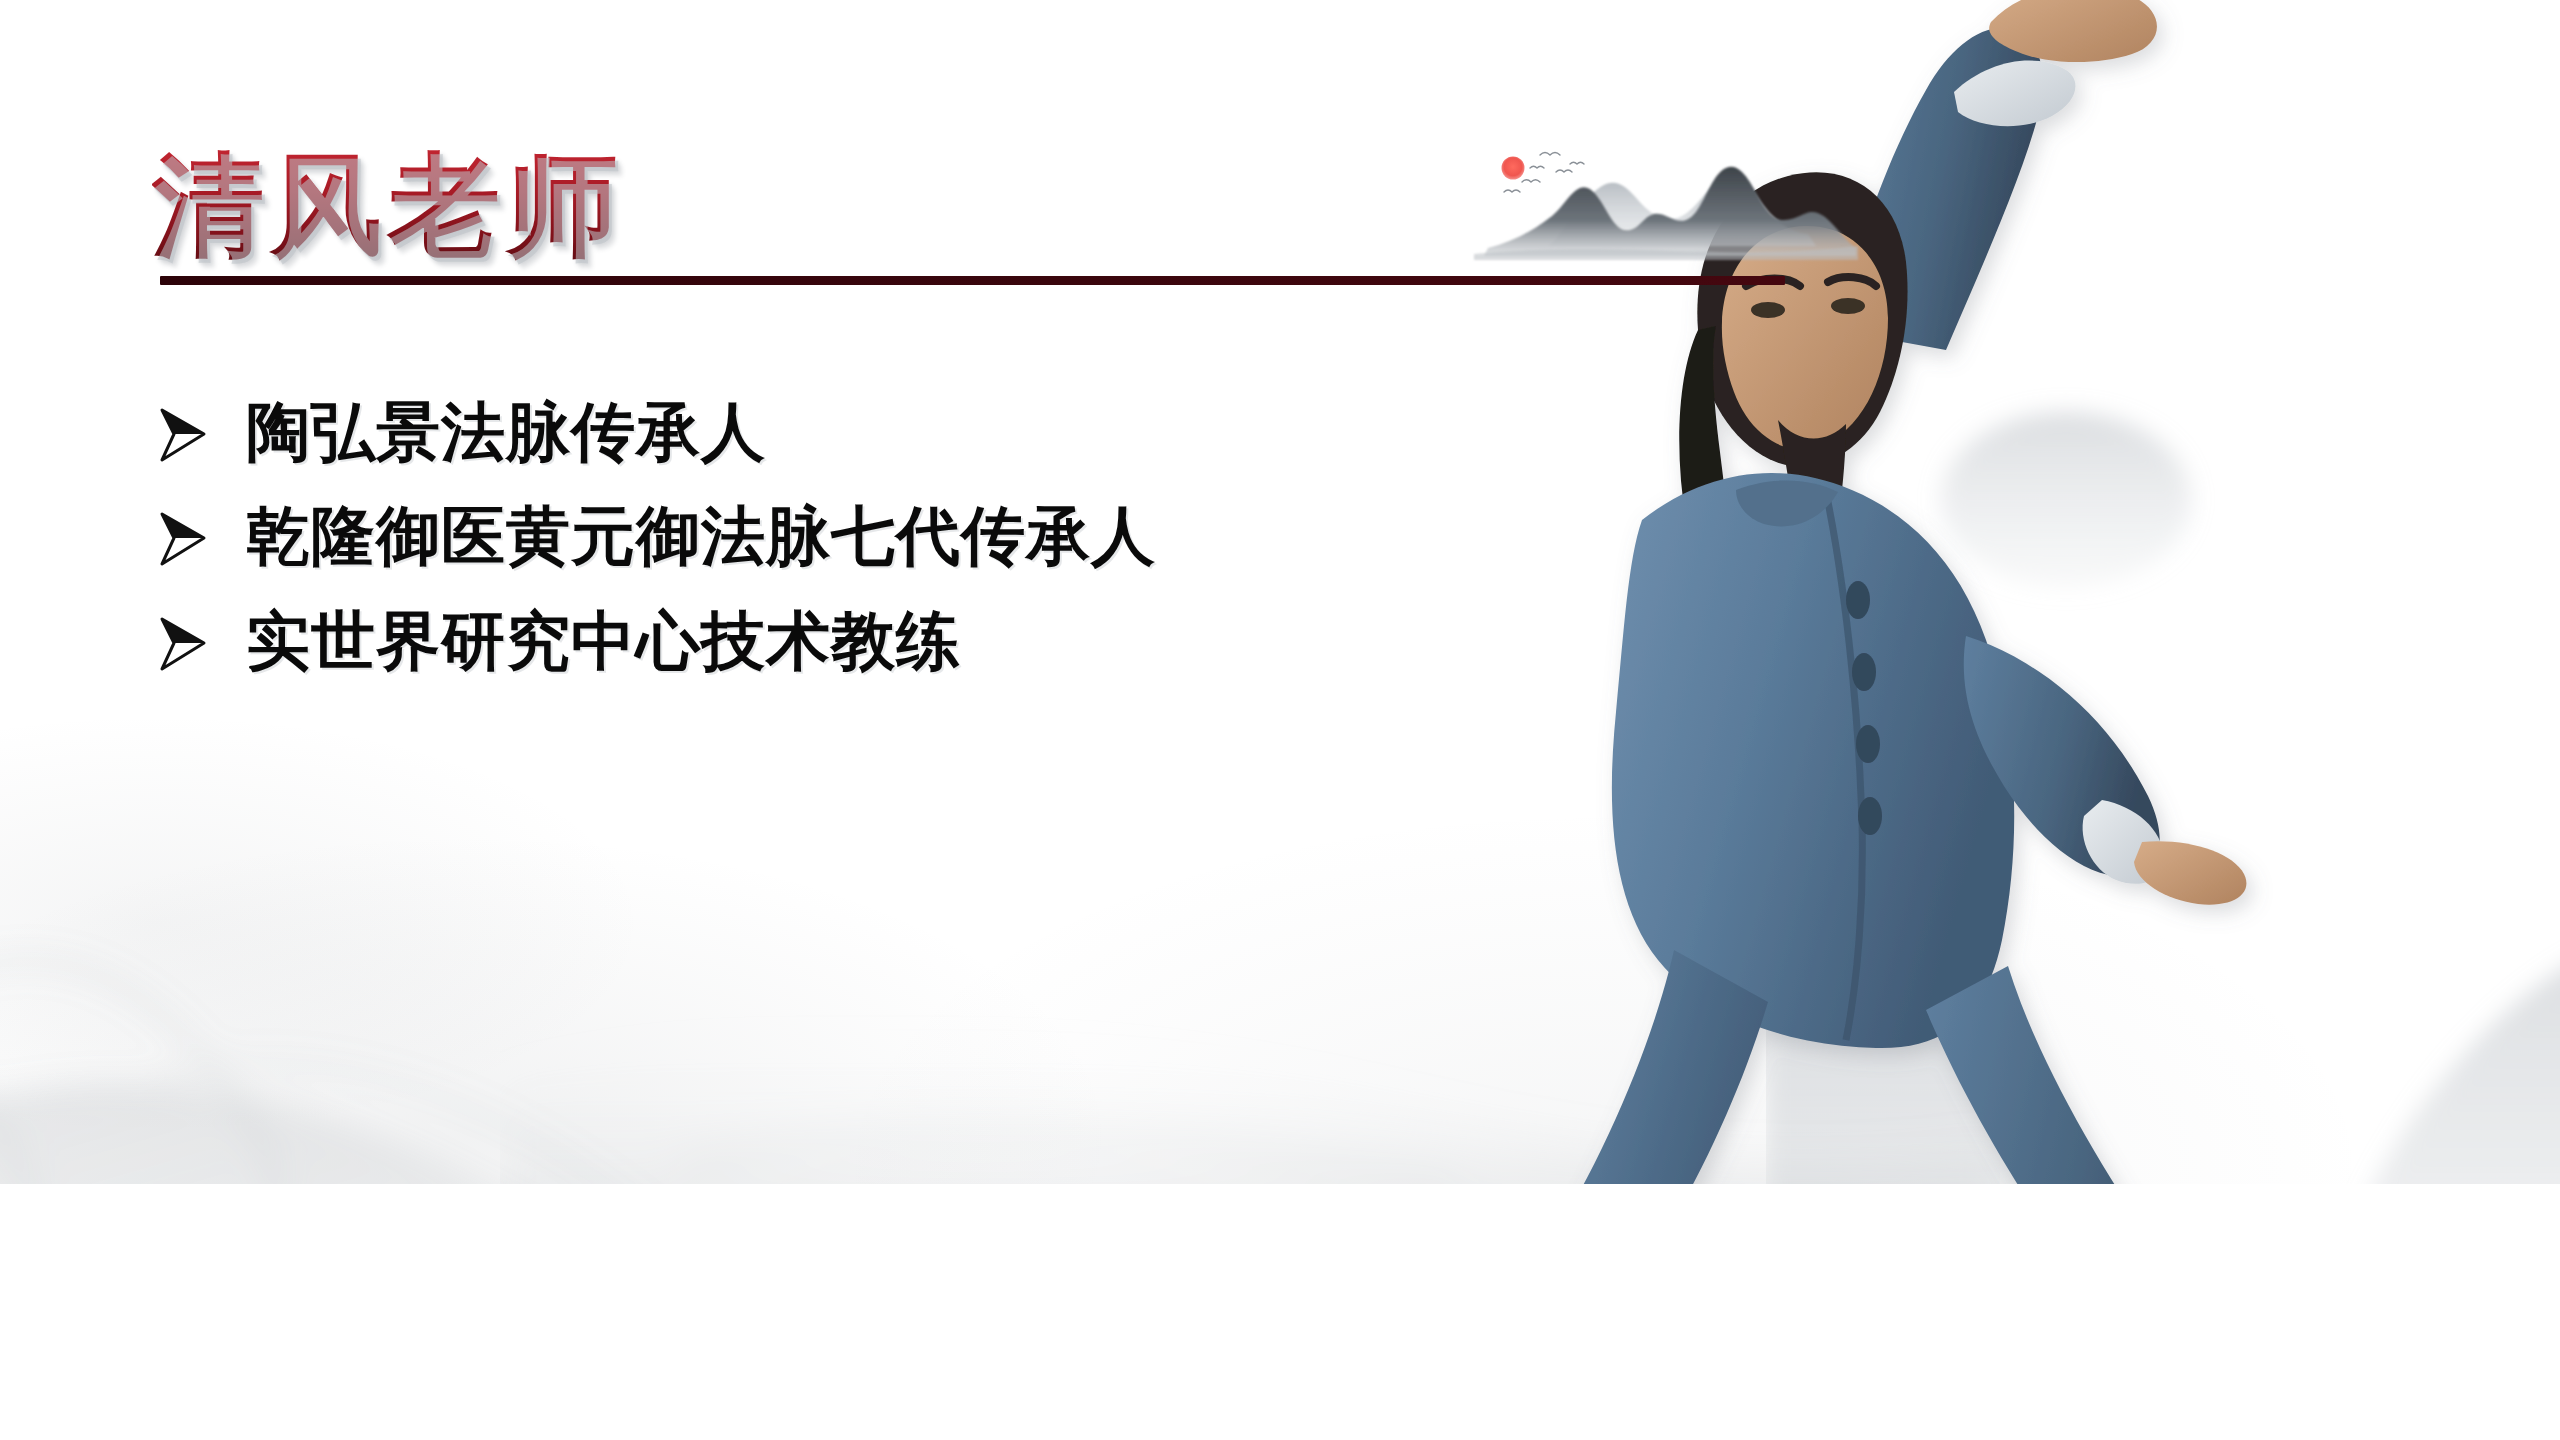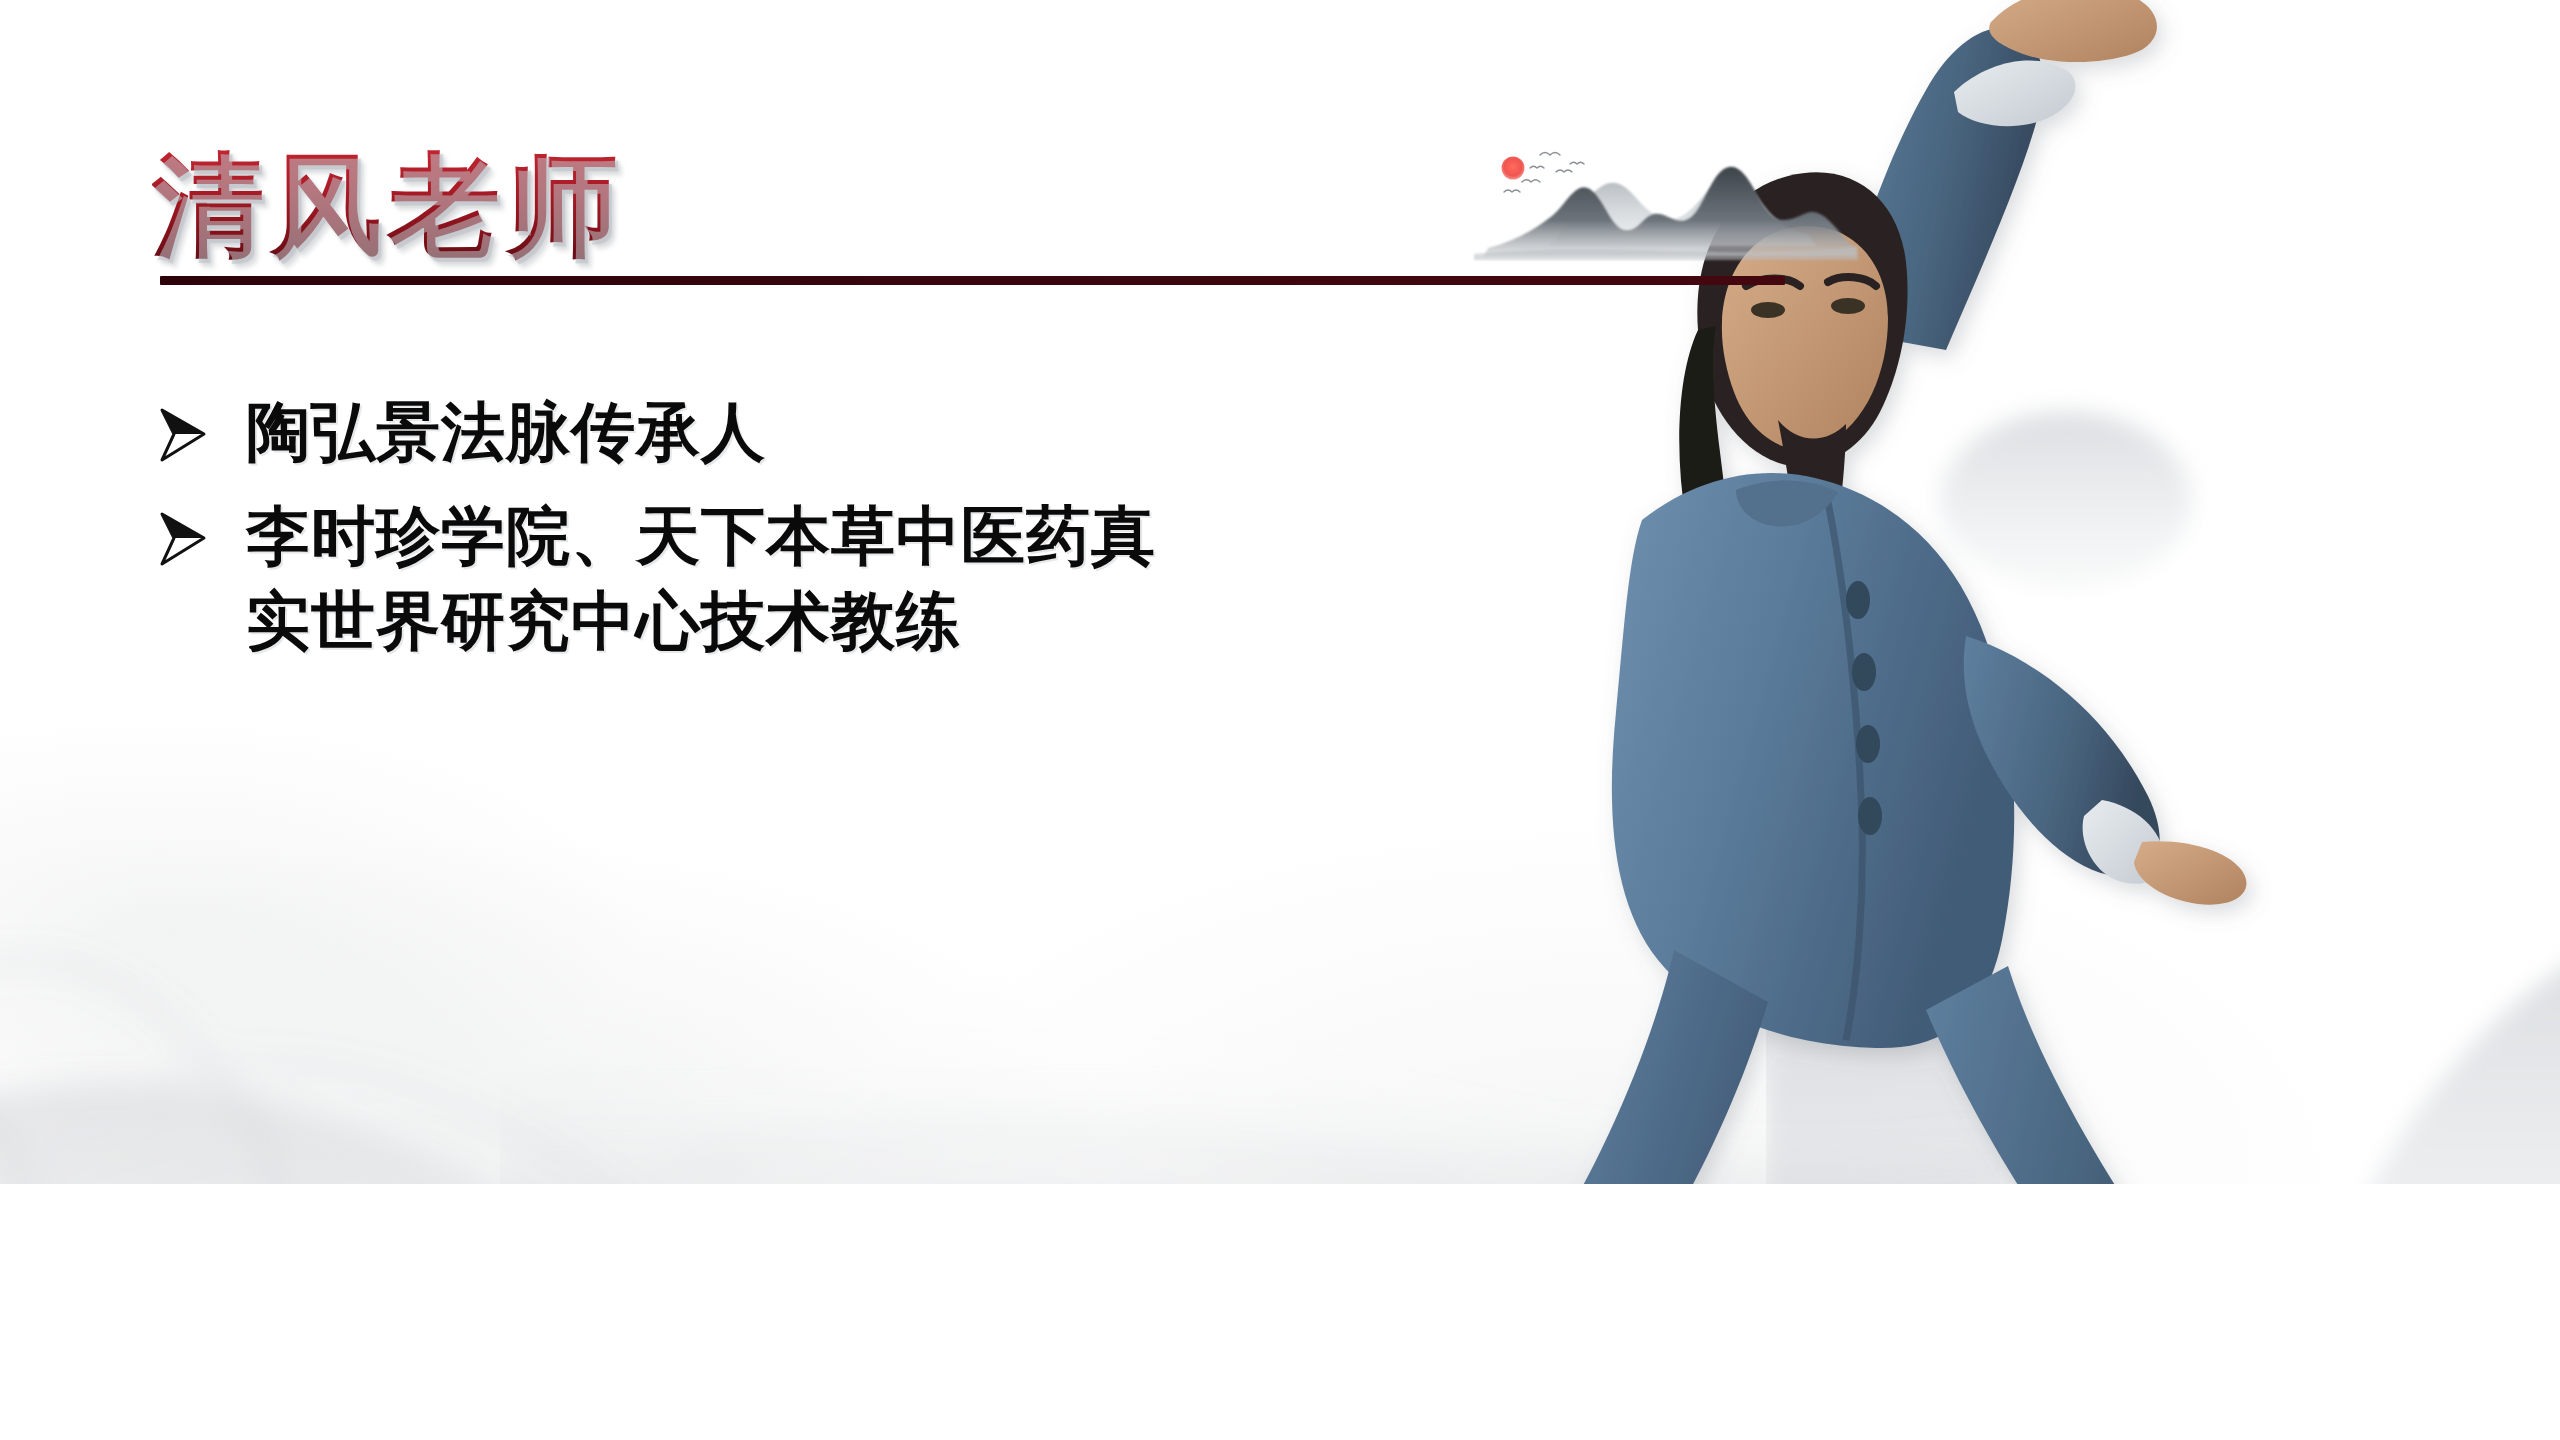--- a/index.html
+++ b/index.html
@@ -340,30 +340,40 @@
         <svg width="54" height="58" viewBox="0 0 54 58">
           <path d="M 6 4 L 48 28 L 6 54 L 18 28 Z" fill="#ffffff" stroke="#111111" stroke-width="3" stroke-linejoin="round"></path>
           <path d="M 6 4 L 48 28 L 18 28 Z" fill="#111111"></path>
         </svg>
       </div>
       <div class="bullet-body">
         <div class="bullet-text">陶弘景法脉传承人</div>
       </div>
     </div>
 
-
     <div class="bullet-row">
       <div class="bullet-marker">
         <svg width="54" height="58" viewBox="0 0 54 58">
           <path d="M 6 4 L 48 28 L 6 54 L 18 28 Z" fill="#ffffff" stroke="#111111" stroke-width="3" stroke-linejoin="round"></path>
           <path d="M 6 4 L 48 28 L 18 28 Z" fill="#111111"></path>
         </svg>
       </div>
       <div class="bullet-body">
-        <div class="bullet-text">李时珍学院、天下本草中医药真</div>
+        <div class="bullet-text">乾隆御医黄元御法脉七代传承人</div>
+      </div>
+    </div>
+
+    <div class="bullet-row">
+      <div class="bullet-marker">
+        <svg width="54" height="58" viewBox="0 0 54 58">
+          <path d="M 6 4 L 48 28 L 6 54 L 18 28 Z" fill="#ffffff" stroke="#111111" stroke-width="3" stroke-linejoin="round"></path>
+          <path d="M 6 4 L 48 28 L 18 28 Z" fill="#111111"></path>
+        </svg>
+      </div>
+      <div class="bullet-body">
         <div class="bullet-text cont">实世界研究中心技术教练</div>
       </div>
     </div>
 
 
 
   </div>
 
 </div>
 

